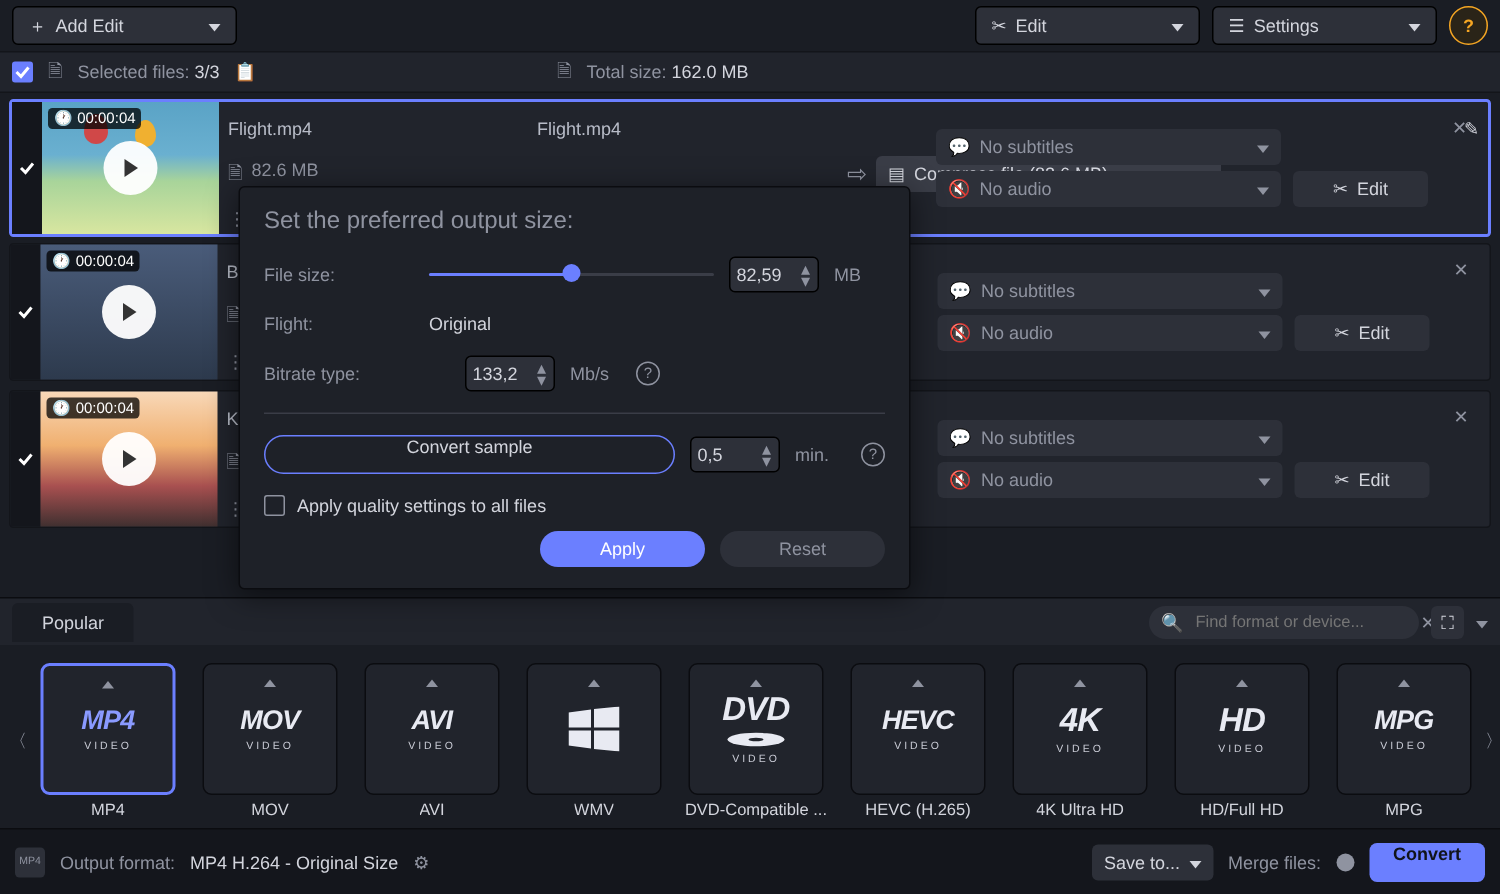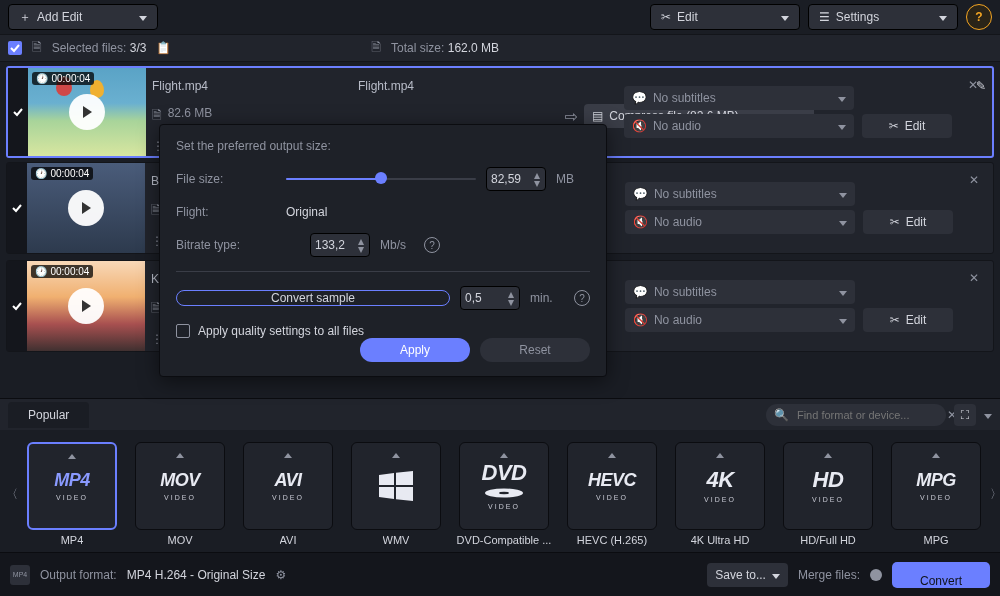--- a/index.html
+++ b/index.html
@@ -45,35 +45,35 @@
   .meta{flex:1;display:grid;grid-template-columns: 200px 220px 260px 1fr;grid-template-rows:28px 28px 28px;gap:2px 6px;padding:4px 6px;align-items:center;min-width:0;}
   .cell{display:flex;align-items:flex-start;gap:6px;min-width:0;}
   .close-x{position:absolute;right:6px;top:4px;color:var(--text-dim);cursor:pointer;}
   .editbtn{background:var(--bg3);border-radius:4px;height:24px;min-width:90px;display:flex;align-items:center;justify-content:center;gap:6px;cursor:pointer;color:var(--text);margin-right:8px;}
   .dd{background:var(--bg3);border-radius:4px;height:24px;display:flex;align-items:center;padding:0 8px;gap:6px;cursor:pointer;color:var(--text-dim);width:230px;justify-content:space-between;}
   .dd .lblg{display:flex;align-items:center;gap:6px;overflow:hidden;}
   .dd.light{background:#3a3d47;color:var(--text)}
 
   
   .popover{position:absolute;left:159px;top:62px;width:448px;background:#1e2128;border:1px solid #0b0c10;border-radius:4px;box-shadow:0 4px 20px rgba(0,0,0,.5);z-index:50;padding:14px 16px 14px 16px;}
-  .popover h4{margin:0 0 14px 0;font-weight:normal;font-size:12px;color:var(--text-dim)}
+  .popover h4{margin:0 0 14px 0;font-weight:normal;font-size:16px;color:var(--text-dim)}
   .prow{display:flex;align-items:center;margin-bottom:14px;gap:10px;}
   .plabel{width:100px;color:var(--text-dim)}
   .slider-wrap{flex:1;position:relative;height:6px;}
   .slider-track{position:absolute;left:0;right:0;top:2px;height:2px;background:#3a3d47;border-radius:2px;}
   .slider-fill{position:absolute;left:0;width:50%;top:2px;height:2px;background:var(--accent);border-radius:2px;}
   .slider-thumb{position:absolute;left:50%;top:-4px;width:12px;height:12px;border-radius:50%;background:var(--accent);transform:translateX(-50%);}
   .numinput{width:60px;height:24px;background:var(--bg3);border:1px solid #000;border-radius:4px;display:flex;align-items:center;padding:0 4px;color:var(--text);justify-content:space-between;}
   .spin{display:flex;flex-direction:column;gap:0;}
   .spin div{width:8px;height:8px;display:flex;align-items:center;justify-content:center;color:var(--text-dim);cursor:pointer;}
   .unit{width:34px;color:var(--text-dim)}
   .selectbox{height:24px;background:var(--bg3);border:1px solid #000;border-radius:4px;display:flex;align-items:center;padding:0 8px;gap:6px;color:var(--text);justify-content:space-between;min-width:112px;}
   .helpicon{width:16px;height:16px;border:1px solid var(--text-dim);border-radius:50%;display:flex;align-items:center;justify-content:center;color:var(--text-dim);font-size:10px;}
-  .widebtn{flex:1;height:16px;border:1px solid var(--accent);border-radius:13px;display:flex;align-items:flex-start;justify-content:center;color:var(--text);cursor:pointer;}
-  .chkrow{display:flex;align-items:center;gap:8px;margin-top:6px;margin-bottom:0;}
+  .widebtn{flex:1;height:26px;border:1px solid var(--accent);border-radius:13px;display:flex;align-items:flex-start;justify-content:center;color:var(--text);cursor:pointer;}
+  .chkrow{display:flex;align-items:center;gap:8px;margin-top:6px;margin-bottom:10px;}
   .chkbox{width:14px;height:14px;border:1px solid var(--text-dim);border-radius:2px;}
   .actionrow{display:flex;justify-content:flex-end;gap:10px;}
   .pillbtn{height:24px;min-width:110px;border-radius:12px;display:flex;align-items:center;justify-content:center;cursor:pointer;}
   .pillbtn.reset{background:var(--bg3);color:var(--text-dim);}
   .pillbtn.apply{background:var(--accent);color:#fff;}
 
   
   .tabrow{display:flex;align-items:center;height:32px;padding:0 8px;gap:8px;background:var(--bg2);border-top:1px solid #0b0c10;}
   .tab{padding:6px 20px;border-radius:4px 4px 0 0;color:var(--text-dim);cursor:pointer;}
   .tab.active{background:var(--bg);color:var(--text);}
@@ -90,21 +90,21 @@
   .fmtbox .chev{position:absolute;top:4px;color:var(--text-dim);}
   .fmtlabel{font-size:11px;color:var(--text);white-space:nowrap;max-width:100px;overflow:hidden;text-overflow:ellipsis;text-align:center;}
   .logo{font-weight:900;font-style:italic;font-size:18px;color:#e8eaf2;letter-spacing:-0.5px;line-height:1;}
   .logo.big{font-size:22px;}
   .logo-sub{font-size:7px;letter-spacing:2px;color:#c8cad4;font-style:normal;font-weight:normal;margin-top:1px;}
   .mp4 .logo{color:#8a9aff;}
 
   
   .bottombar{position:absolute;bottom:0;left:0;right:0;height:44px;background:#14161c;border-top:1px solid #0b0c10;display:flex;align-items:center;padding:0 10px;gap:10px;}
   .outicon{width:20px;height:20px;border-radius:3px;background:var(--bg3);display:flex;align-items:center;justify-content:center;font-size:7px;color:var(--text-dim);}
-  .convertbtn{background:var(--accent);color:#10131a;font-weight:normal;height:26px;padding:0 28px;border-radius:5px;display:flex;align-items:flex-end;cursor:pointer;}
+  .convertbtn{background:var(--accent);color:#10131a;font-weight:bold;height:26px;padding:0 16px;border-radius:5px;display:flex;align-items:flex-start;cursor:pointer;}
   .saveto{background:var(--bg3);border-radius:4px;height:24px;display:flex;align-items:center;padding:0 8px;gap:6px;cursor:pointer;text-align:right;}
   .toggle{width:12px;height:12px;border-radius:50%;background:var(--text-dim);}
 
   .chevd::after{content:"";display:inline-block;border-left:4px solid transparent;border-right:4px solid transparent;border-top:5px solid currentColor;}
   .chevu::after{content:"";display:inline-block;border-left:4px solid transparent;border-right:4px solid transparent;border-bottom:5px solid currentColor;}
 </style>
 </head>
 <body>
 
 <div class="topbar">

